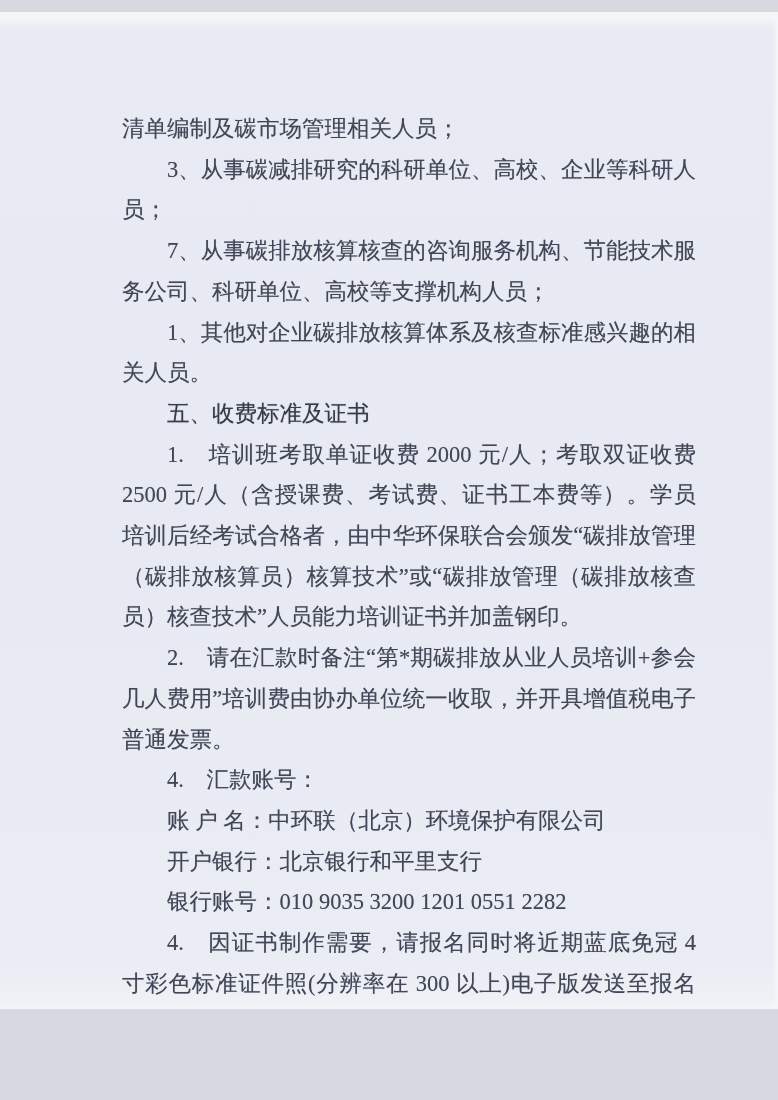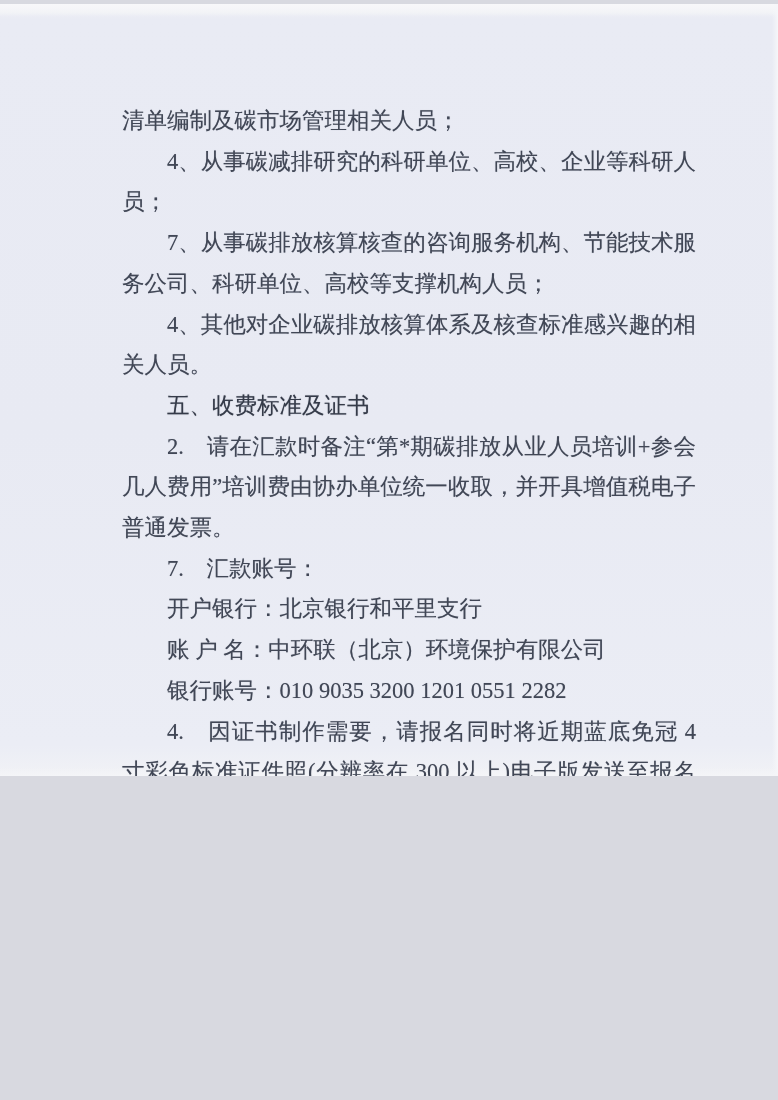--- a/index.html
+++ b/index.html
@@ -3,22 +3,22 @@
 <meta charset="utf-8">
 <style>
   html, body {
     margin: 0;
     padding: 0;
     background: #d8d9e0;
   }
   .page {
     position: relative;
     width: 778px;
-    height: 772px;
-    margin: 4px auto;
+    height: 997px;
+    margin: 12px auto;
     background: linear-gradient(180deg, #eff0f5 0%, #e9ebf4 2%, #e8eaf3 55%, #ebedf5 96%, #f1f2f6 100%);
     overflow: hidden;
     font-family: "Liberation Serif", "DejaVu Serif", serif;
   }
   .scan-edge-top {
     position: absolute;
     top: 0; left: 0; right: 0;
     height: 13px;
     background: linear-gradient(180deg, #f8f8fa 0%, #f3f4f7 60%, rgba(243,244,247,0) 100%);
   }
@@ -71,28 +71,29 @@
 </head>
 <body>
 
 <div class="page">
   <div class="scan-edge-top"></div>
   <div class="scan-edge-right"></div>
   <div class="scan-edge-bottom"></div>
 
   <div class="content">
     <p class="plain">清单编制及碳市场管理相关人员；</p>
-    <p class="indent">4、从事碳减排研究的科研单位、高校、企业等科研人员；</p>
+    <p class="indent">3、从事碳减排研究的科研单位、高校、企业等科研人员；</p>
     <p class="indent">7、从事碳排放核算核查的咨询服务机构、节能技术服务公司、科研单位、高校等支撑机构人员；</p>
-    <p class="indent">4、其他对企业碳排放核算体系及核查标准感兴趣的相关人员。</p>
+    <p class="indent">1、其他对企业碳排放核算体系及核查标准感兴趣的相关人员。</p>
     <p class="indent heading">五、收费标准及证书</p>
+    <p class="indent">1.　培训班考取单证收费 2000 元/人；考取双证收费 2500 元/人（含授课费、考试费、证书工本费等）。学员培训后经考试合格者，由中华环保联合会颁发“碳排放管理（碳排放核算员）核算技术”或“碳排放管理（碳排放核查员）核查技术”人员能力培训证书并加盖钢印。</p>
     <p class="indent">2.　请在汇款时备注“第*期碳排放从业人员培训+参会几人费用”培训费由协办单位统一收取，并开具增值税电子普通发票。</p>
-    <p class="indent">7.　汇款账号：</p>
+    <p class="indent">4.　汇款账号：</p>
+    <p class="indent">账 户 名：中环联（北京）环境保护有限公司</p>
     <p class="indent">开户银行：北京银行和平里支行</p>
-    <p class="indent">账 户 名：中环联（北京）环境保护有限公司</p>
     <p class="indent">银行账号：010 9035 3200 1201 0551 2282</p>
     <p class="indent">4.　因证书制作需要，请报名同时将近期蓝底免冠 4 寸彩色标准证件照(分辨率在 300 以上)电子版发送至报名邮</p>
   </div>
 
   <div class="footer">
     <span>— 4 —</span>
   </div>
 </div>
 
 </body></html>

